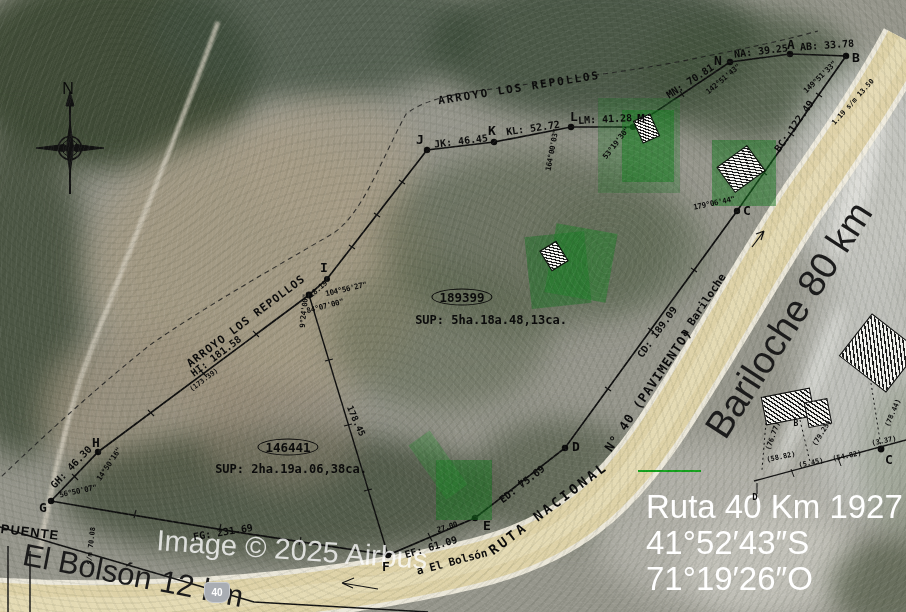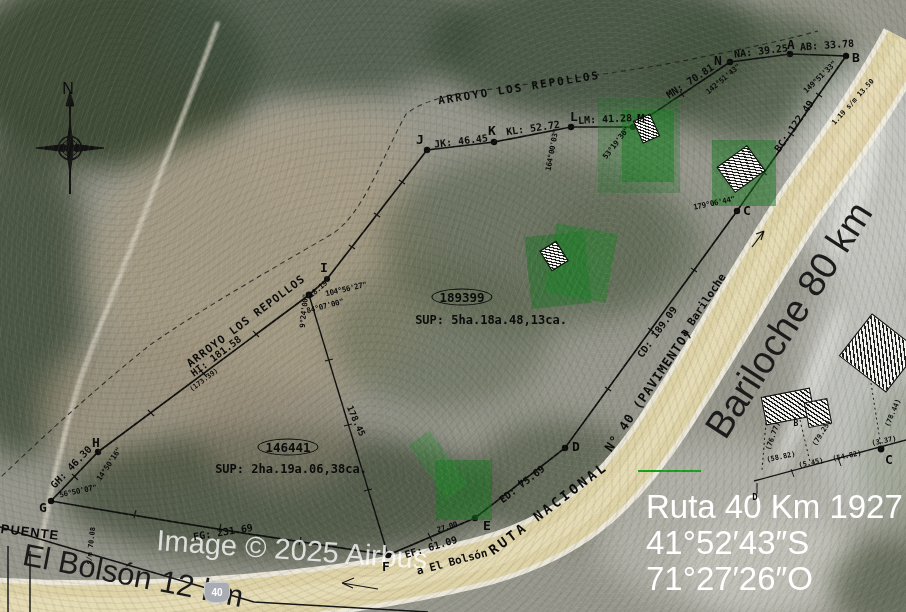--- a/index.html
+++ b/index.html
@@ -144,21 +144,21 @@
   <div class="gline" style="left:638px;top:470px;width:63px;"></div>
 
   <div class="grain"></div>
 
   <div class="lbl big" style="left:789px;top:320px;font-size:38px;transform:translate(-50%,-50%) rotate(-57deg);">Bariloche 80 km</div>
   <div class="lbl big" style="left:133px;top:576px;font-size:31px;transform:translate(-50%,-50%) rotate(11deg);">El Bolsón 12 km</div>
   <div class="lbl" style="left:30px;top:532px;font-size:13px;font-weight:bold;letter-spacing:1px;transform:translate(-50%,-50%) rotate(7deg);">PUENTE</div>
 
   <div class="lbl white-info" style="left:646px;top:489px;">Ruta 40 Km 1927</div>
   <div class="lbl white-info" style="left:646px;top:525px;">41°52′43″S</div>
-  <div class="lbl white-info" style="left:646px;top:561px;">71°27′26″O</div>
+  <div class="lbl white-info" style="left:646px;top:561px;">71°19′26″O</div>
 
   <div class="lbl wm" style="left:292px;top:550px;transform:translate(-50%,-50%) rotate(4deg);">Image © 2025 Airbus</div>
 
   <div class="lbl ctr" style="left:68px;top:89px;font-size:16px;">N</div>
 
   <div class="lbl survey" style="left:519px;top:88px;font-size:11px;letter-spacing:2px;transform:translate(-50%,-50%) rotate(-9deg);">ARROYO LOS REPOLLOS</div>
   <div class="lbl survey" style="left:246px;top:321px;font-size:11px;letter-spacing:1px;transform:translate(-50%,-50%) rotate(-37deg);">ARROYO LOS REPOLLOS</div>
 
   <div class="lbl survey" style="left:548px;top:508px;font-size:13.5px;letter-spacing:3px;transform:translate(-50%,-50%) rotate(-37deg);">RUTA NACIONAL</div>
   <div class="lbl survey" style="left:648px;top:390px;font-size:12.5px;letter-spacing:1px;transform:translate(-50%,-50%) rotate(-56deg);">N° 40 (PAVIMENTO)</div>

